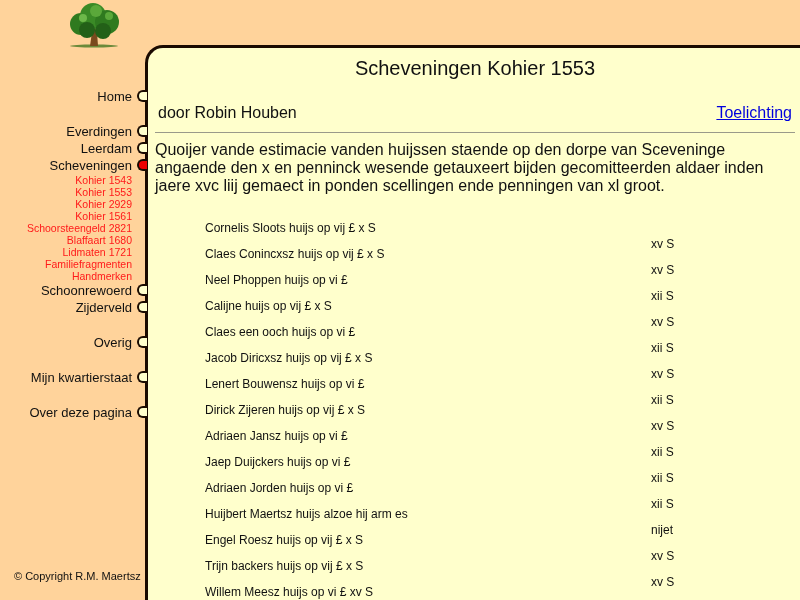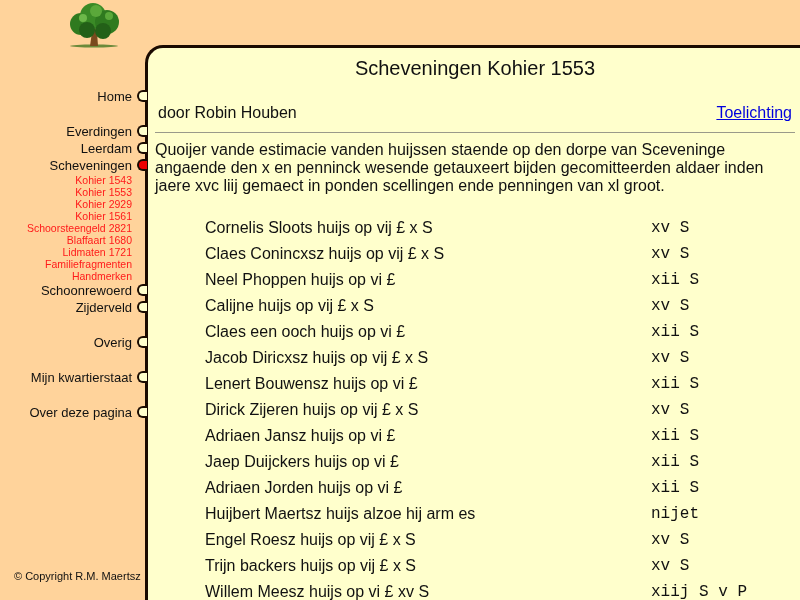--- a/index.html
+++ b/index.html
@@ -150,35 +150,34 @@
     }
     .entries {
       position: absolute;
       left: 205px;
       top: 217px;
       width: 580px;
     }
     .entry-row {
       position: relative;
       height: 26px;
-      font-size: 16px;
+      font-size: 12px;
       line-height: 22px;
     }
     .entry-name {
       position: absolute;
       left: 0;
       top: 0;
       white-space: nowrap;
     }
     .entry-value {
       position: absolute;
       left: 446px;
-      top: 0;
-      white-space: nowrap;
-      font-family: Liberation Mono, monospace;
+      top: 16px;
+      white-space: nowrap;
     }
   </style>
 </head>
 <body>
 
 <div class="page">
 
   <div class="logo-tree">
     <svg width="62" height="46" viewBox="0 0 62 46">
       <ellipse cx="31" cy="44" rx="24" ry="1.5" fill="#6b8a3a"></ellipse>

